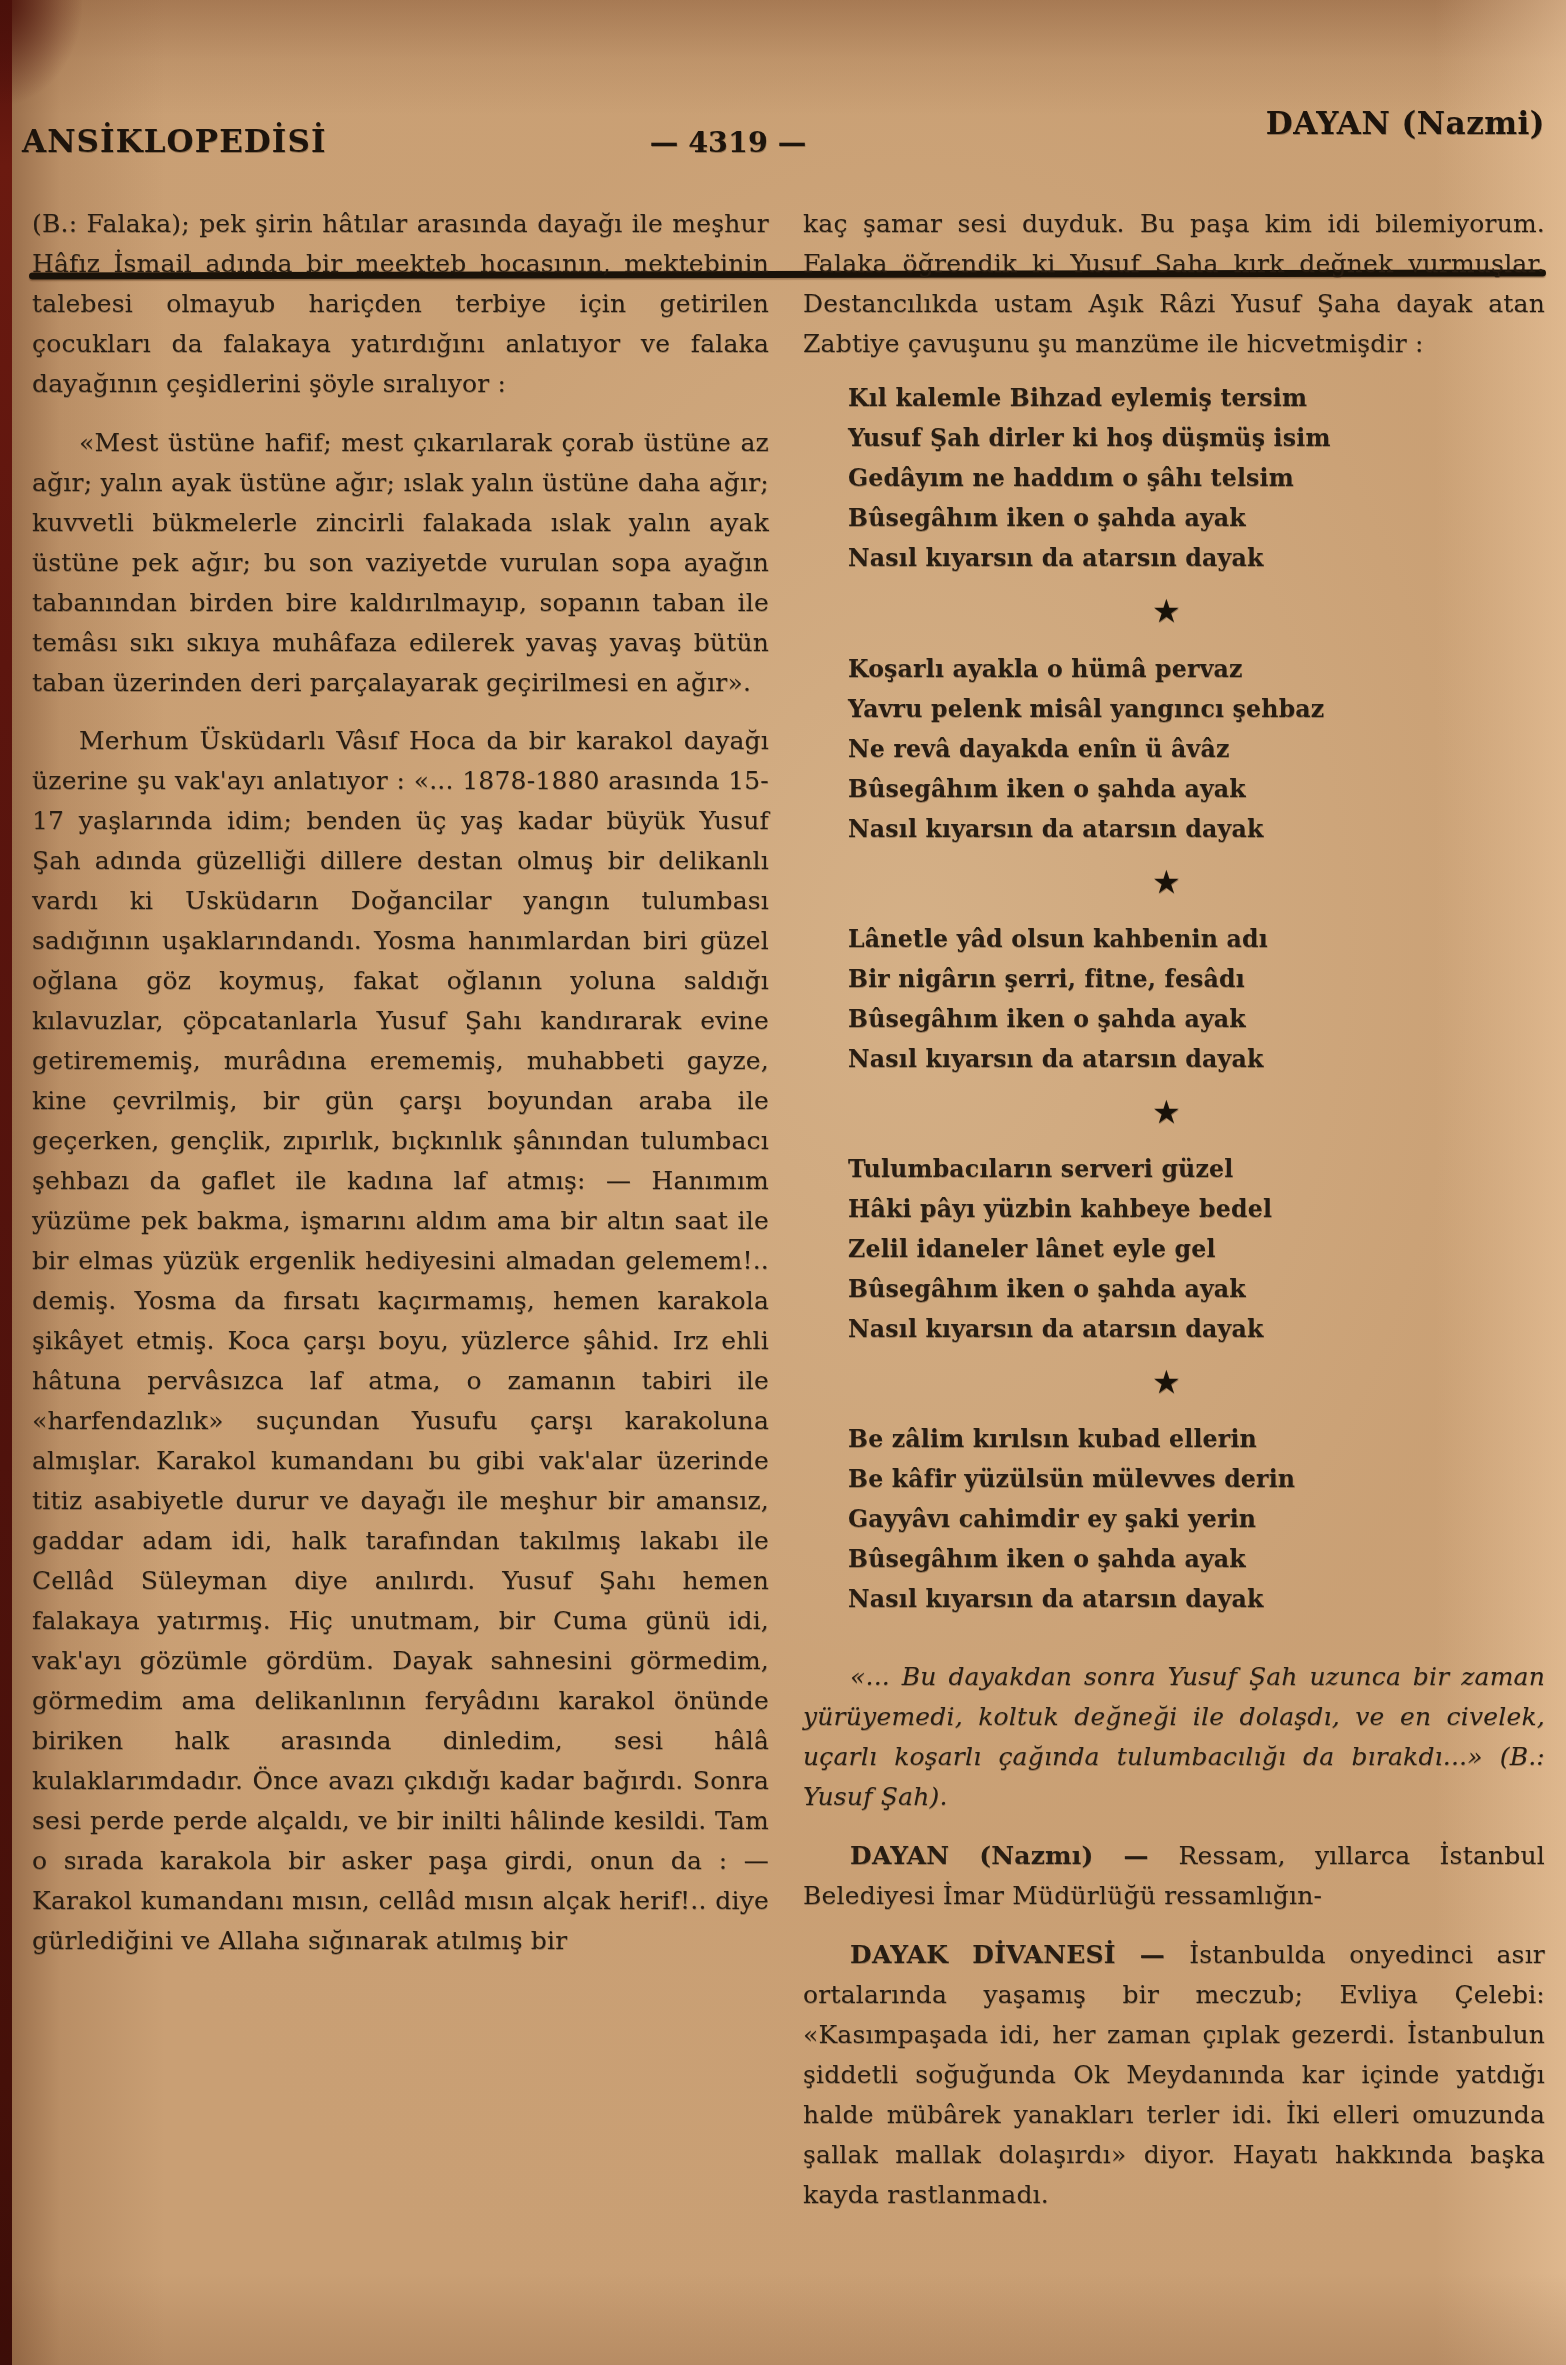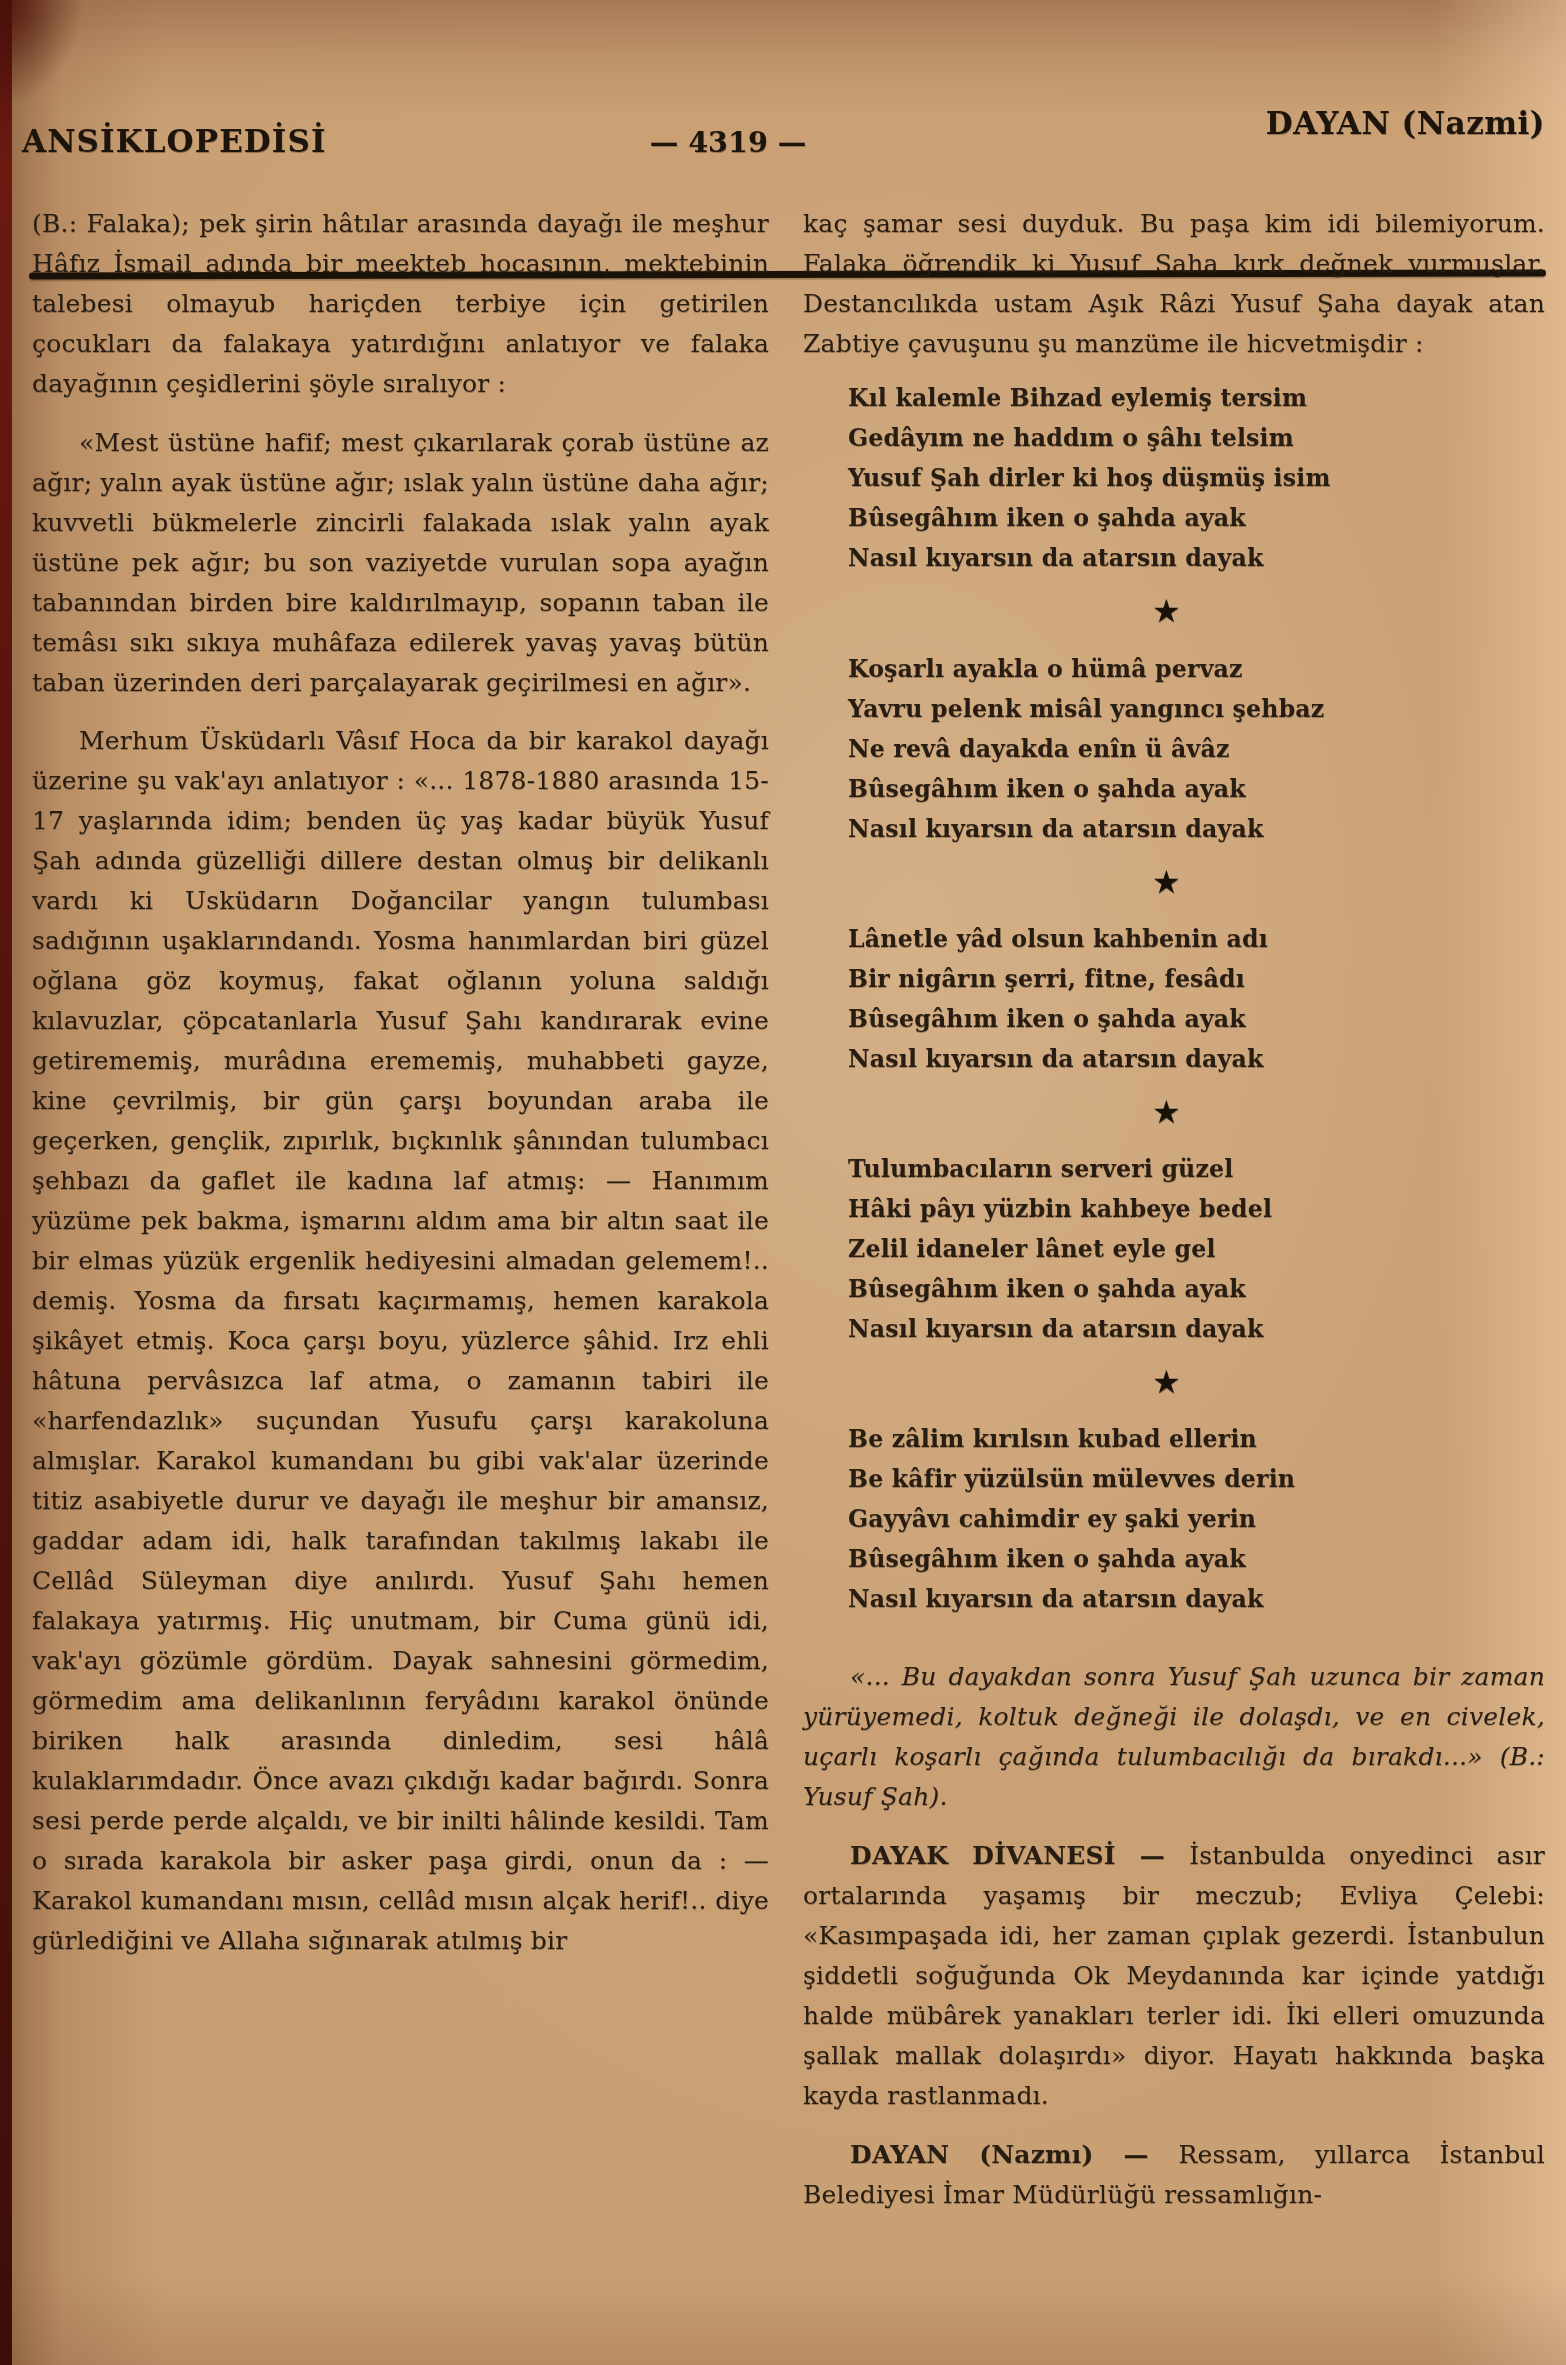--- a/index.html
+++ b/index.html
@@ -71,22 +71,22 @@
 
   <div class="col col-left" id="col-left">
       <p class="para"><span>(B.: Falaka); pek şirin hâtılar arasında dayağı ile meşhur Hâfız İsmail adında bir meekteb hocasının, mektebinin talebesi olmayub hariçden terbiye için getirilen çocukları da falakaya yatırdığını anlatıyor ve falaka dayağının çeşidlerini şöyle sıralıyor :</span></p>
       <p class="para indent"><span>«Mest üstüne hafif; mest çıkarılarak çorab üstüne az ağır; yalın ayak üstüne ağır; ıslak yalın üstüne daha ağır; kuvvetli bükmelerle zincirli falakada ıslak yalın ayak üstüne pek ağır; bu son vaziyetde vurulan sopa ayağın tabanından birden bire kaldırılmayıp, sopanın taban ile temâsı sıkı sıkıya muhâfaza edilerek yavaş yavaş bütün taban üzerinden deri parçalayarak geçirilmesi en ağır».</span></p>
       <p class="para indent"><span>Merhum Üsküdarlı Vâsıf Hoca da bir karakol dayağı üzerine şu vak'ayı anlatıyor : «... 1878-1880 arasında 15-17 yaşlarında idim; benden üç yaş kadar büyük Yusuf Şah adında güzelliği dillere destan olmuş bir delikanlı vardı ki Usküdarın Doğancilar yangın tulumbası sadığının uşaklarındandı. Yosma hanımlardan biri güzel oğlana göz koymuş, fakat oğlanın yoluna saldığı kılavuzlar, çöpcatanlarla Yusuf Şahı kandırarak evine getirememiş, murâdına erememiş, muhabbeti gayze, kine çevrilmiş, bir gün çarşı boyundan araba ile geçerken, gençlik, zıpırlık, bıçkınlık şânından tulumbacı şehbazı da gaflet ile kadına laf atmış: — Hanımım yüzüme pek bakma, işmarını aldım ama bir altın saat ile bir elmas yüzük ergenlik hediyesini almadan gelemem!.. demiş. Yosma da fırsatı kaçırmamış, hemen karakola şikâyet etmiş. Koca çarşı boyu, yüzlerce şâhid. Irz ehli hâtuna pervâsızca laf atma, o zamanın tabiri ile «harfendazlık» suçundan Yusufu çarşı karakoluna almışlar. Karakol kumandanı bu gibi vak'alar üzerinde titiz asabiyetle durur ve dayağı ile meşhur bir amansız, gaddar adam idi, halk tarafından takılmış lakabı ile Cellâd Süleyman diye anılırdı. Yusuf Şahı hemen falakaya yatırmış. Hiç unutmam, bir Cuma günü idi, vak'ayı gözümle gördüm. Dayak sahnesini görmedim, görmedim ama delikanlının feryâdını karakol önünde biriken halk arasında dinledim, sesi hâlâ kulaklarımdadır. Önce avazı çıkdığı kadar bağırdı. Sonra sesi perde perde alçaldı, ve bir inilti hâlinde kesildi. Tam o sırada karakola bir asker paşa girdi, onun da : — Karakol kumandanı mısın, cellâd mısın alçak herif!.. diye gürlediğini ve Allaha sığınarak atılmış bir</span></p>
     </div>
   <div class="col col-right" id="col-right">
       <p class="para"><span>kaç şamar sesi duyduk. Bu paşa kim idi bilemiyorum. Falaka öğrendik ki Yusuf Saha kırk değnek vurmuşlar. Destancılıkda ustam Aşık Râzi Yusuf Şaha dayak atan Zabtiye çavuşunu şu manzüme ile hicvetmişdir :</span></p>
       <div class="poem">
         <div class="poem-line">Kıl kalemle Bihzad eylemiş tersim</div>
+        <div class="poem-line">Yusuf Şah dirler ki hoş düşmüş isim</div>
         <div class="poem-line">Gedâyım ne haddım o şâhı telsim</div>
-        <div class="poem-line">Yusuf Şah dirler ki hoş düşmüş isim</div>
         <div class="poem-line">Bûsegâhım iken o şahda ayak</div>
         <div class="poem-line">Nasıl kıyarsın da atarsın dayak</div>
       </div>
       <div class="star-row"><span class="star">★</span></div>
       <div class="poem">
         <div class="poem-line">Koşarlı ayakla o hümâ pervaz</div>
         <div class="poem-line">Yavru pelenk misâl yangıncı şehbaz</div>
         <div class="poem-line">Ne revâ dayakda enîn ü âvâz</div>
         <div class="poem-line">Bûsegâhım iken o şahda ayak</div>
         <div class="poem-line">Nasıl kıyarsın da atarsın dayak</div>
@@ -108,17 +108,17 @@
       </div>
       <div class="star-row"><span class="star">★</span></div>
       <div class="poem">
         <div class="poem-line">Be zâlim kırılsın kubad ellerin</div>
         <div class="poem-line">Be kâfir yüzülsün mülevves derin</div>
         <div class="poem-line">Gayyâvı cahimdir ey şaki yerin</div>
         <div class="poem-line">Bûsegâhım iken o şahda ayak</div>
         <div class="poem-line">Nasıl kıyarsın da atarsın dayak</div>
       </div>
       <p class="para indent"><span>«... Bu dayakdan sonra Yusuf Şah uzunca bir zaman yürüyemedi, koltuk değneği ile dolaşdı, ve en civelek, uçarlı koşarlı çağında tulumbacılığı da bırakdı...» (B.: Yusuf Şah).</span></p>
+      <p class="para indent"><span class="b">DAYAN (Nazmı) — </span><span>Ressam, yıllarca İstanbul Belediyesi İmar Müdürlüğü ressamlığın-</span></p>
       <p class="para indent"><span class="b">DAYAK DİVANESİ — </span><span>İstanbulda onyedinci asır ortalarında yaşamış bir meczub; Evliya Çelebi: «Kasımpaşada idi, her zaman çıplak gezerdi. İstanbulun şiddetli soğuğunda Ok Meydanında kar içinde yatdığı halde mübârek yanakları terler idi. İki elleri omuzunda şallak mallak dolaşırdı» diyor. Hayatı hakkında başka kayda rastlanmadı.</span></p>
-      <p class="para indent"><span class="b">DAYAN (Nazmı) — </span><span>Ressam, yıllarca İstanbul Belediyesi İmar Müdürlüğü ressamlığın-</span></p>
     </div>
 </div>
 
 
 </body></html>

